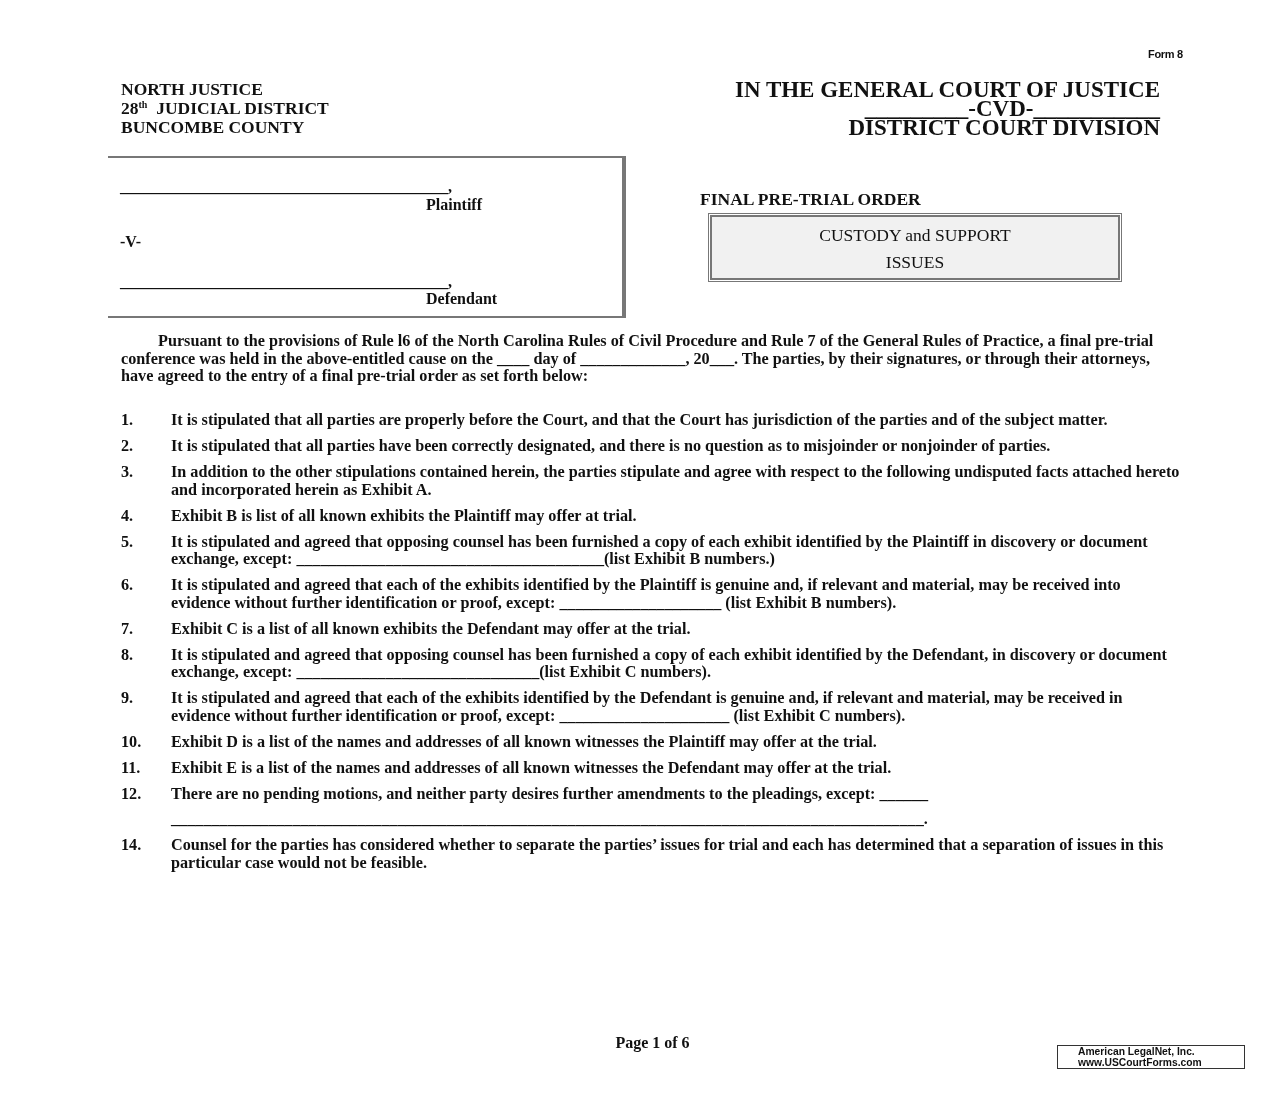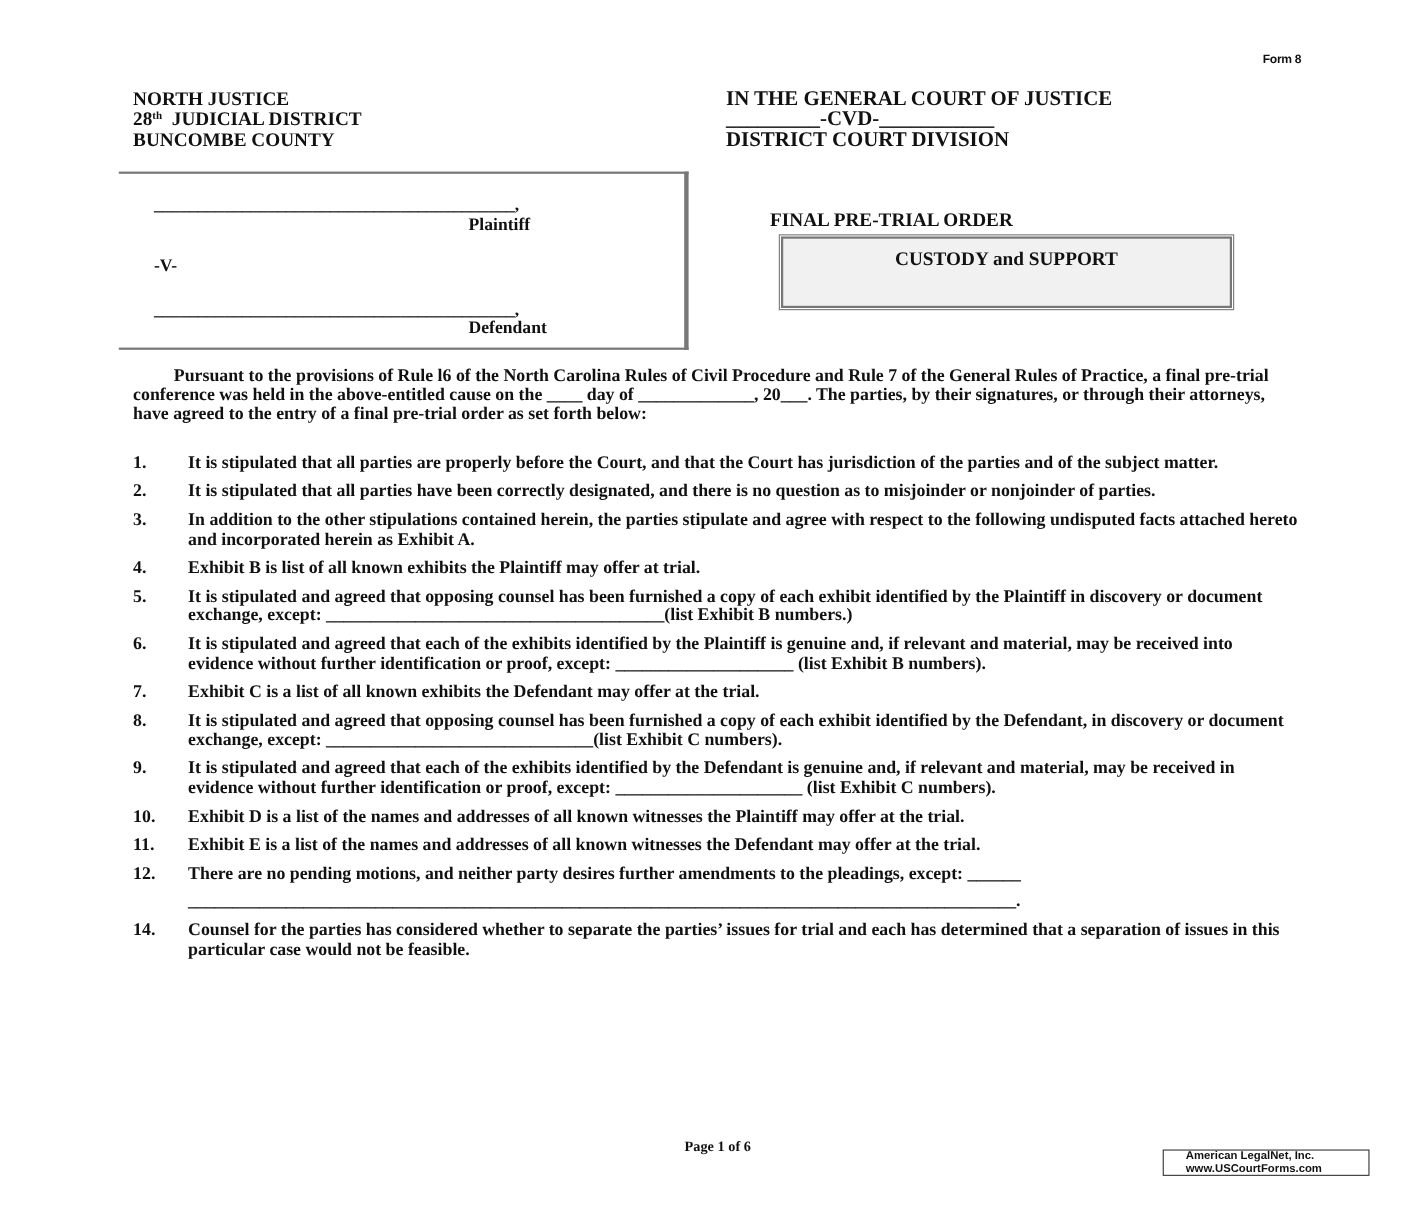--- a/index.html
+++ b/index.html
@@ -7,48 +7,48 @@
       width: 1275px; height: 1100px; position: relative; overflow: hidden;
       font-family: "Liberation Serif", "DejaVu Serif", serif; color: #111;
     }
     .abs { position: absolute; font-weight: bold; }
     .form-no {
       left: 1148px; top: 48px; font-family: "Liberation Sans", sans-serif;
       font-size: 11px; letter-spacing: -0.3px;
     }
     .hdr-left { left: 121px; top: 80px; font-size: 17.5px; line-height: 19px; }
     .hdr-left sup { font-size: 10px; vertical-align: 6px; line-height: 0; }
-    .hdr-right { left: 660px; width: 500px; top: 80px; font-size: 19px; line-height: 19px; text-align: left; }
+    .hdr-right { left: 660px; width: 500px; top: 80px; font-size: 23px; line-height: 19px; text-align: right; }
 
     .caption-box {
       left: 108px; top: 156px; width: 514px; height: 158px;
       border-top: 2px solid #777; border-bottom: 2px solid #777;
       border-right: 4px solid #777;
     }
-    .cap-line { position: absolute; left: 12px; font-size: 16px; white-space: nowrap; margin-left: 20px; }
+    .cap-line { position: absolute; left: 12px; font-size: 16px; white-space: nowrap; }
     .cap-label { position: absolute; font-size: 16px; }
 
     .title-main { left: 700px; width: 430px; top: 189px; font-weight: bold; font-size: 17.5px; }
     .custody-box {
       left: 710px; top: 215px; width: 410px; height: 65px;
       border: 2px solid #777; outline: 1px solid #777; outline-offset: 1px;
-      background: #f1f1f1; text-align: center; font-weight: bold; font-size: 17.5px; line-height: 27px;
+      background: #f1f1f1; text-align: center; font-weight: normal; font-size: 17.5px; line-height: 27px;
       padding-top: 5px; box-sizing: border-box;
     }
 
     .intro {
       left: 121px; top: 333px; width: 1060px; font-size: 16.2px; line-height: 17.5px; text-indent: 37px;
     }
     .items { left: 121px; top: 412px; width: 1060px; font-size: 16.2px; line-height: 17.5px; }
     .item { display: flex; margin-bottom: 8.5px; }
     .item .num { width: 50px; flex: none; }
     .item .txt { flex: 1; }
     .blank-line { display: block; margin-top: 8px; }
 
-    .page-no { left: 560px; width: 185px; top: 1034px; text-align: center; font-size: 13px; }
+    .page-no { left: 560px; width: 185px; top: 1034px; text-align: center; font-size: 16px; }
     .vendor {
       left: 1057px; top: 1045px; width: 146px; border: 1px solid #333; padding: 0 20px;
       font-family: "Liberation Sans", sans-serif; font-size: 10.3px; line-height: 11px;
     }
   </style>
 </head>
 <body>
 
 <div class="abs form-no">Form 8</div>
 
@@ -68,20 +68,21 @@
   <div class="cap-line" style="top:20px;">_________________________________________,</div>
   <div class="cap-label" style="left:318px; top:38px;">Plaintiff</div>
   <div class="cap-line" style="top:75px;">-V-</div>
   <div class="cap-line" style="top:115px;">_________________________________________,</div>
   <div class="cap-label" style="left:318px; top:132px;">Defendant</div>
 </div>
 
 <div class="abs title-main">FINAL PRE-TRIAL ORDER</div>
 <div class="abs custody-box">
   <div>CUSTODY and SUPPORT</div>
+  <div>ISSUES</div>
 </div>
 
 <div class="abs intro">Pursuant to the provisions of Rule l6 of the North Carolina Rules of Civil Procedure and Rule 7 of the General Rules of Practice, a final pre-trial conference was held in the above-entitled cause on the ____ day of _____________, 20___.  The parties, by their signatures, or through their attorneys, have agreed to the entry of a final pre-trial order as set forth below:</div>
 
 <div class="abs items">
   <div class="item">
       <span class="num">1.</span>
       <span class="txt">It is stipulated that all parties are properly before the Court, and that the Court has jurisdiction of the parties and of the subject matter.</span>
     </div>
   <div class="item">

